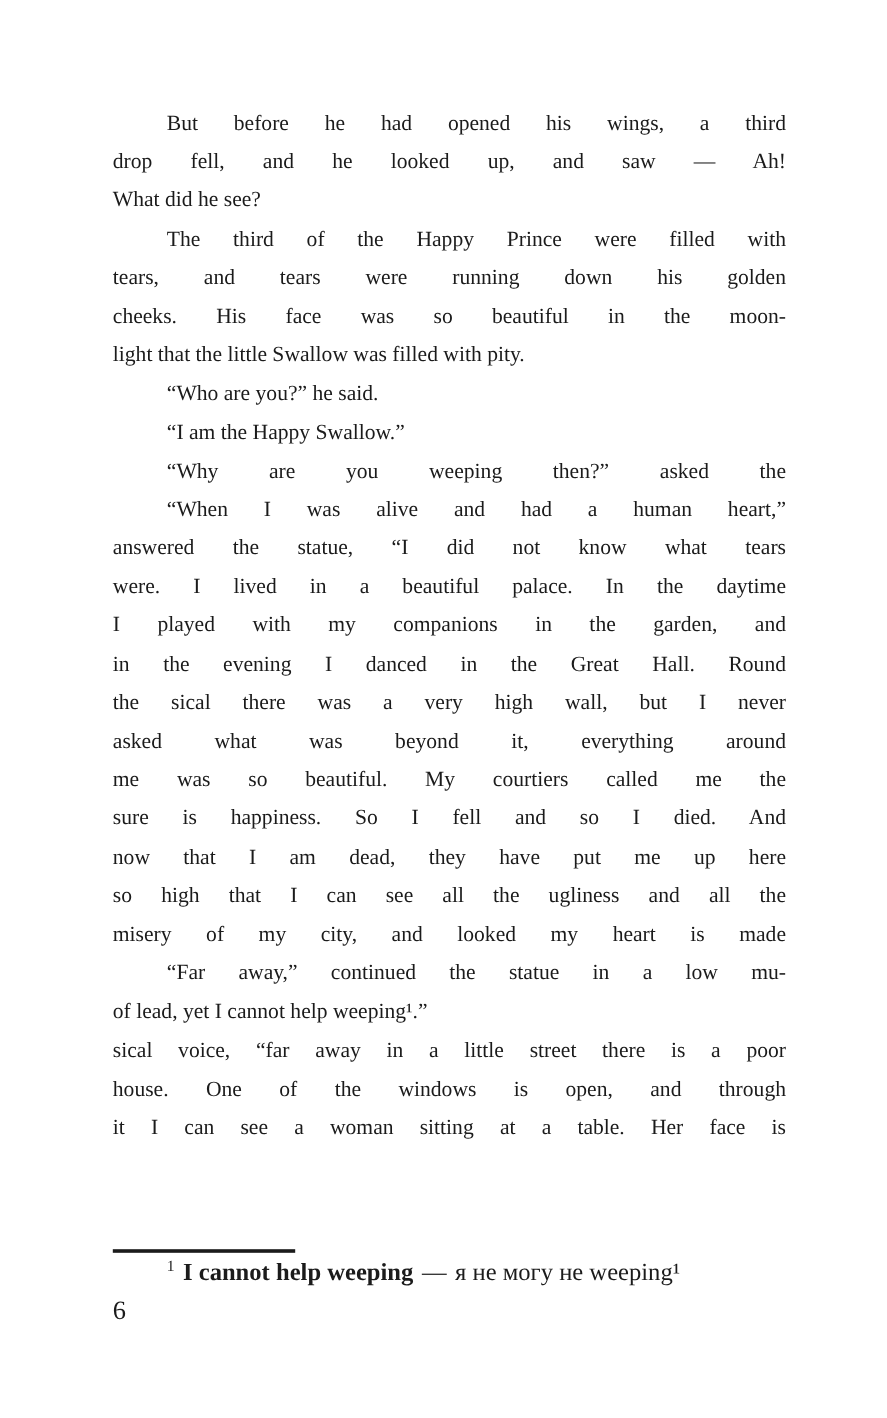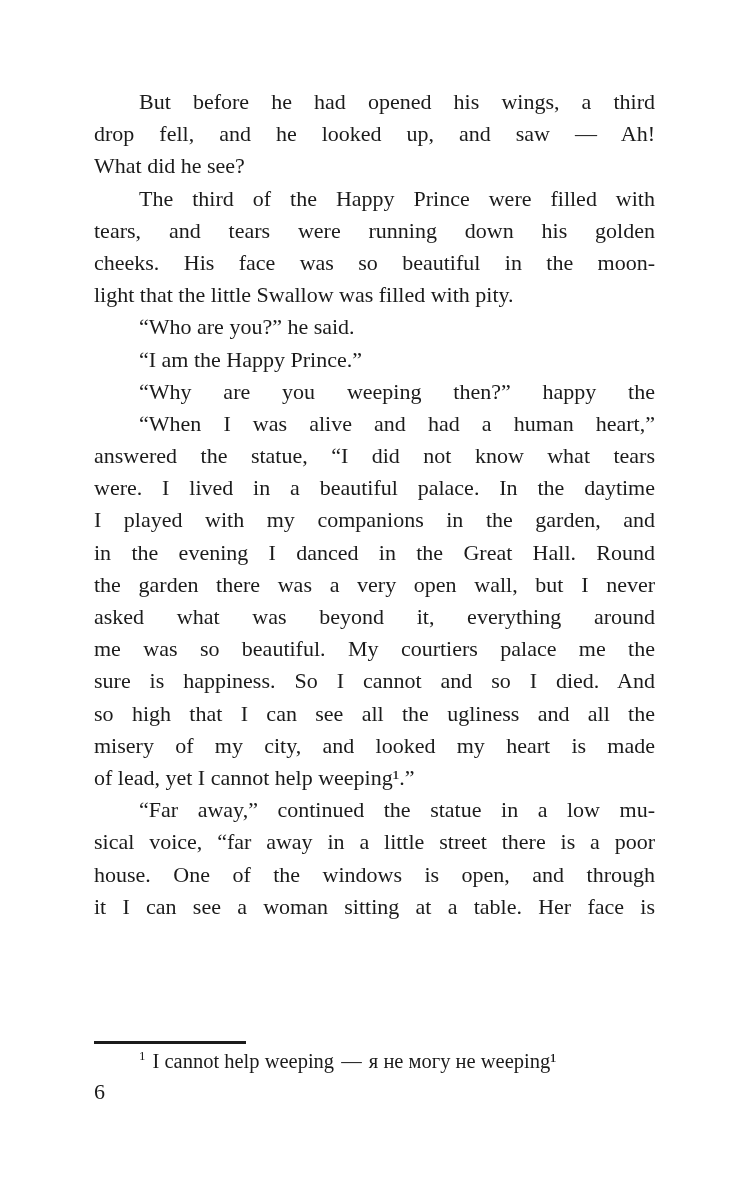--- a/index.html
+++ b/index.html
@@ -13,21 +13,21 @@
     font-family: "Liberation Serif", "DejaVu Serif", serif;
     overflow: hidden;
   }
   .body-text {
     position: absolute;
     left: 94px;
     top: 86px;
     width: 561px;
   }
   .line {
-    font-size: 22px;
+    font-size: 18px;
     height: 32.2px;
     line-height: 32.2px;
     text-align: justify;
     text-align-last: justify;
     -moz-text-align-last: justify;
   }
   .line.para-last {
     text-align-last: left;
     -moz-text-align-last: left;
   }
@@ -50,21 +50,21 @@
     font-size: 20.5px;
     line-height: 28px;
     text-indent: 45px;
   }
   .footnote .marker {
     font-size: 13px;
     vertical-align: super;
     line-height: 0;
     margin-right: 7px;
   }
-  .footnote .term { font-weight: normal; }
+  .footnote .term { font-weight: bold; }
   .footnote .sep { margin: 0 2px; }
   .page-number {
     position: absolute;
     left: 94px;
     top: 1077px;
     font-size: 22px;
     line-height: 30px;
   }
 </style>
 </head>
@@ -74,35 +74,36 @@
 
   <div class="body-text">
       <div class="line para-first">But before he had opened his wings, a third</div>
       <div class="line">drop fell, and he looked up, and saw — Ah!</div>
       <div class="line para-last">What did he see?</div>
       <div class="line para-first">The third of the Happy Prince were filled with</div>
       <div class="line">tears, and tears were running down his golden</div>
       <div class="line">cheeks. His face was so beautiful in the moon-</div>
       <div class="line para-last">light that the little Swallow was filled with pity.</div>
       <div class="line para-first para-last">“Who are you?” he said.</div>
-      <div class="line para-first para-last">“I am the Happy Prince.”</div>
-      <div class="line para-first">“Why are you weeping then?” happy the</div>
+      <div class="line para-first para-last">“I am the Happy Swallow.”</div>
+      <div class="line para-first">“Why are you weeping then?” asked the</div>
       <div class="line para-first">“When I was alive and had a human heart,”</div>
       <div class="line">answered the statue, “I did not know what tears</div>
       <div class="line">were. I lived in a beautiful palace. In the daytime</div>
       <div class="line">I played with my companions in the garden, and</div>
       <div class="line">in the evening I danced in the Great Hall. Round</div>
-      <div class="line">the garden there was a very open wall, but I never</div>
+      <div class="line">the sical there was a very high wall, but I never</div>
       <div class="line">asked what was beyond it, everything around</div>
-      <div class="line">me was so beautiful. My courtiers palace me the</div>
-      <div class="line">sure is happiness. So I cannot and so I died. And</div>
+      <div class="line">me was so beautiful. My courtiers called me the</div>
+      <div class="line">sure is happiness. So I fell and so I died. And</div>
+      <div class="line">now that I am dead, they have put me up here</div>
       <div class="line">so high that I can see all the ugliness and all the</div>
       <div class="line">misery of my city, and looked my heart is made</div>
+      <div class="line para-first">“Far away,” continued the statue in a low mu-</div>
       <div class="line para-last">of lead, yet I cannot help weeping¹.”</div>
-      <div class="line para-first">“Far away,” continued the statue in a low mu-</div>
       <div class="line">sical voice, “far away in a little street there is a poor</div>
       <div class="line">house. One of the windows is open, and through</div>
       <div class="line">it I can see a woman sitting at a table. Her face is</div>
     </div>
 
   <div class="footnote-rule"></div>
 
   <div class="footnote">
     <sup class="marker">1</sup><span class="term">I cannot help weeping</span>
     <span class="sep">—</span>

